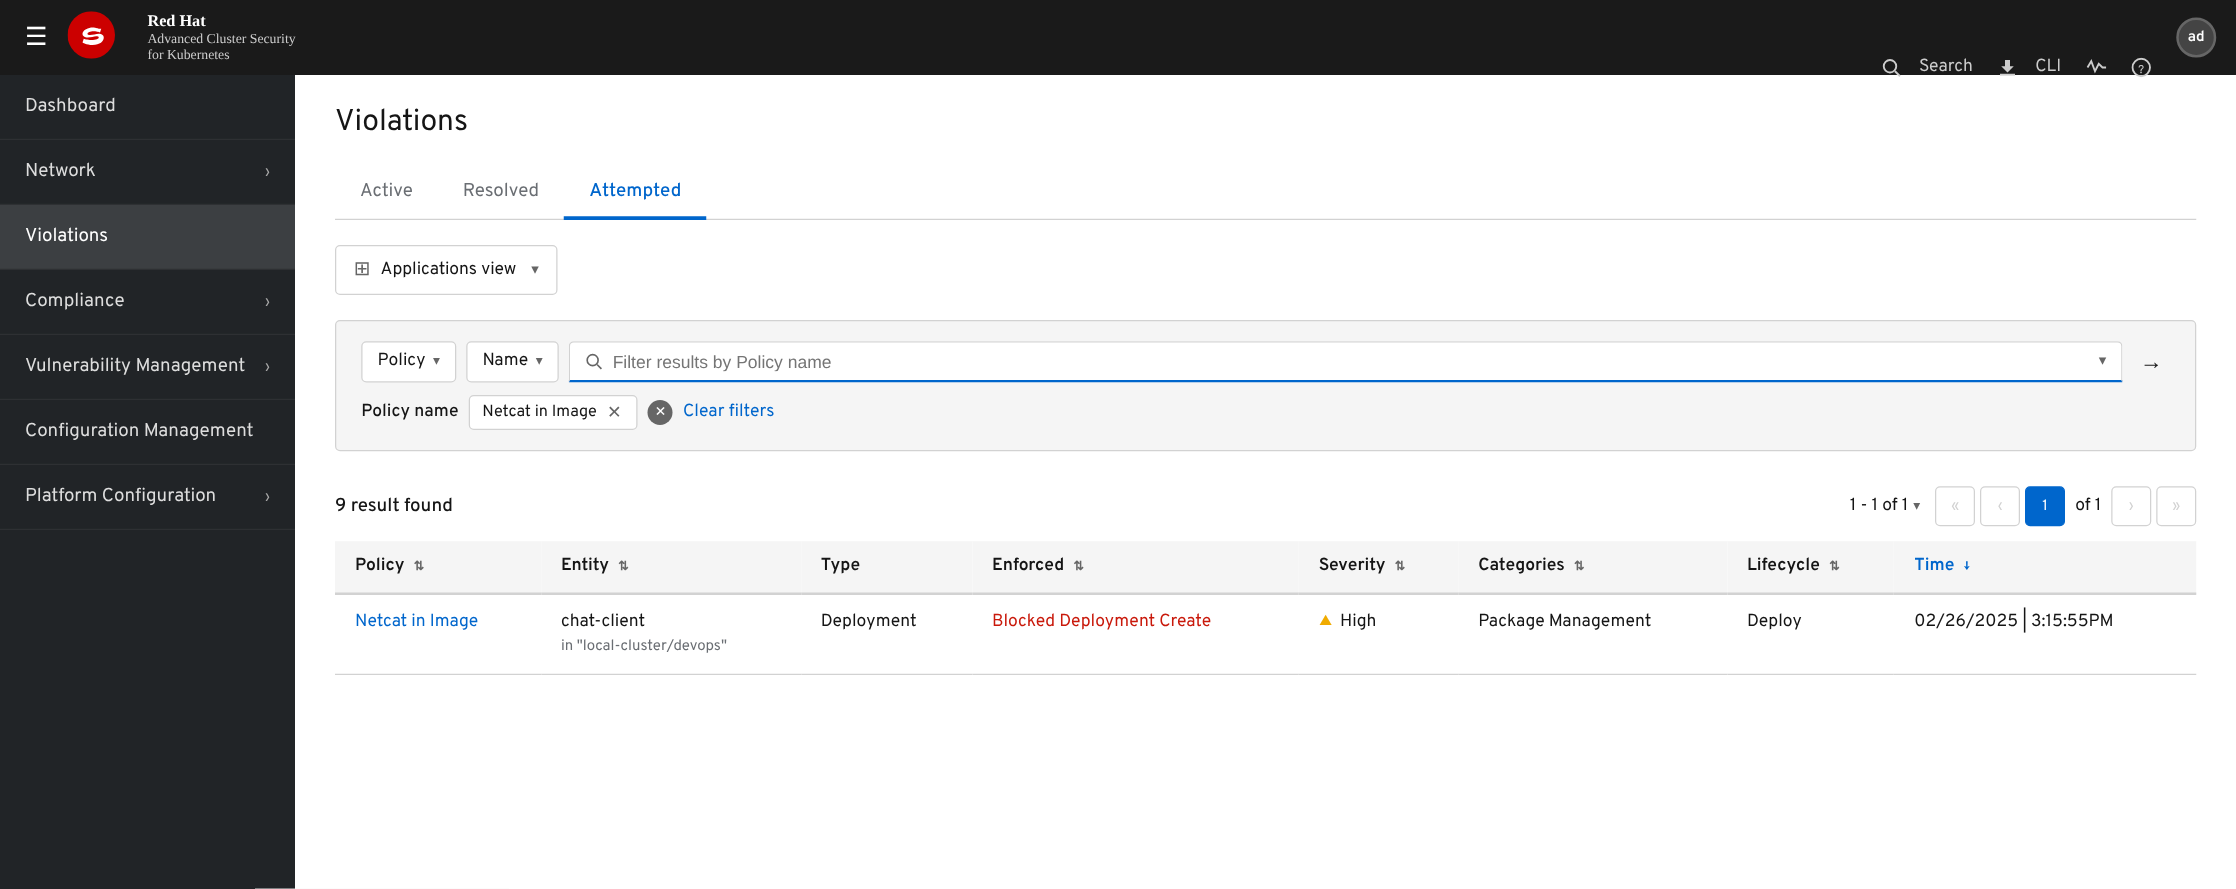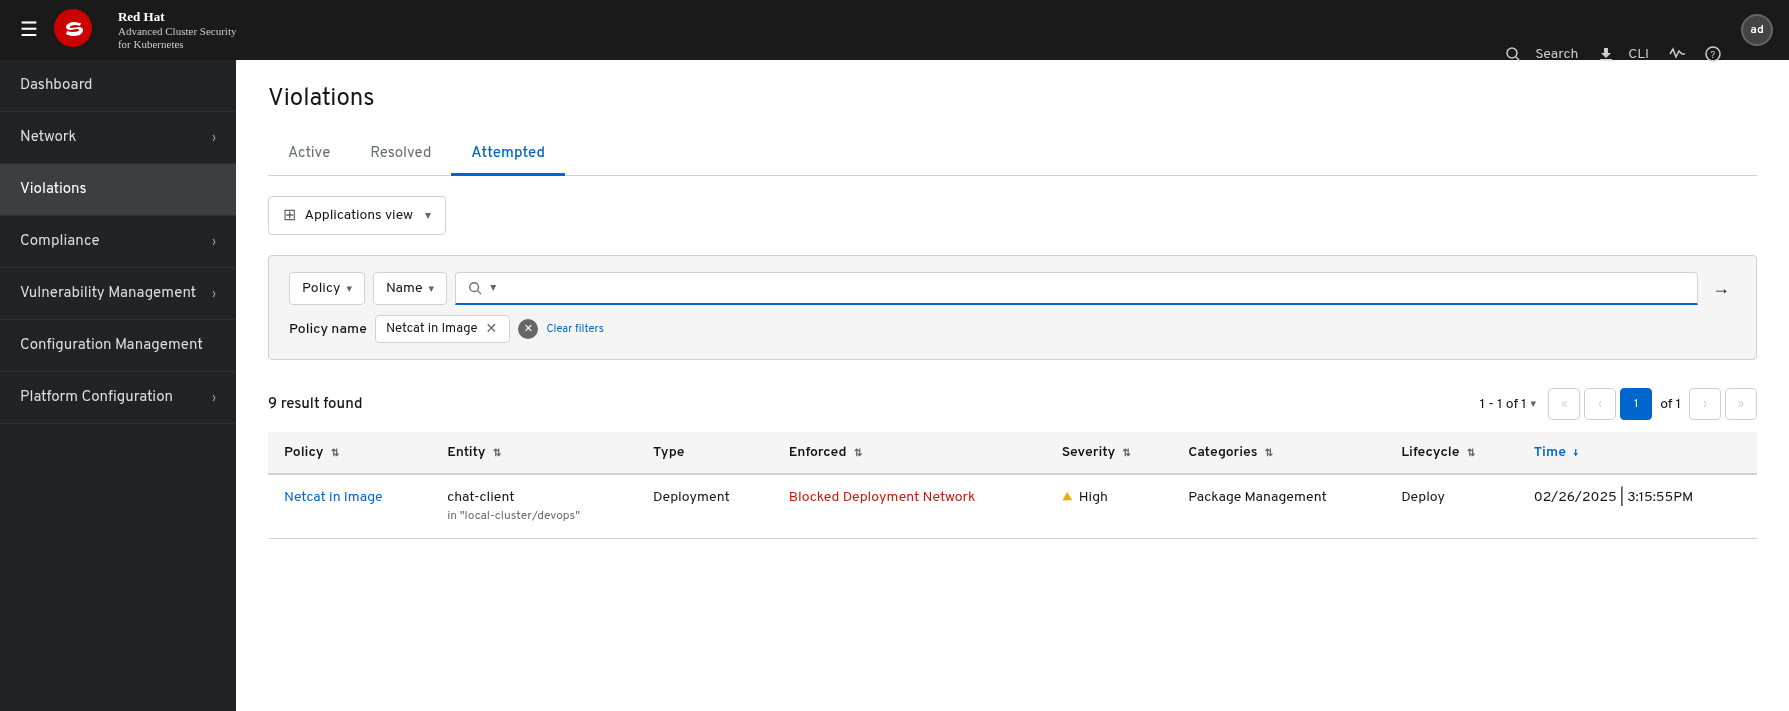--- a/index.html
+++ b/index.html
@@ -252,21 +252,21 @@
       display: inline-flex;
       align-items: center;
       justify-content: center;
       color: #fff;
       font-size: 11px;
       cursor: pointer;
     }
     .clear-filters-link {
       color: #0066cc;
       cursor: pointer;
-      font-size: 11px;
+      font-size: 14px;
       text-decoration: none;
     }
 
     
     .results-header {
       display: flex;
       align-items: center;
       justify-content: space-between;
       padding: 12px 0;
       margin-bottom: 0;
@@ -462,20 +462,21 @@
         </div>
         <div class="filter-dropdown">
           <span>Name</span>
           <span class="chevron">▾</span>
         </div>
         <div class="filter-search">
           <svg width="14" height="14" viewBox="0 0 16 16" fill="#666">
               <circle cx="7" cy="7" r="5" stroke="#666" stroke-width="1.5" fill="none"></circle>
               <line x1="11" y1="11" x2="15" y2="15" stroke="#666" stroke-width="1.5"></line>
             </svg>
+          <input type="text" placeholder="Filter results by Policy name" style="">
           <span class="filter-search-chevron">▾</span>
         </div>
         <button class="filter-arrow">→</button>
       </div>
       <div class="filter-chips-row">
         <span class="filter-chip-label">Policy name</span>
         <div class="filter-chip">
           <span>Netcat in Image</span>
           <span class="chip-remove">✕</span>
         </div>
@@ -542,21 +543,21 @@
         <tr>
           <td>
             <a class="policy-link">Netcat in Image</a>
           </td>
           <td>
             <div>chat-client</div>
             <div class="entity-sub">in "local-cluster/devops"</div>
           </td>
           <td>Deployment</td>
           <td>
-            <span class="enforced-text">Blocked Deployment Network</span>
+            <span class="enforced-text">Blocked Deployment Create</span>
           </td>
           <td>
             <div class="severity-cell">
               <span class="severity-icon">▲</span>
               <span>High</span>
             </div>
           </td>
           <td>Package Management</td>
           <td>Deploy</td>
           <td>02/26/2025 | 3:15:55PM</td>

